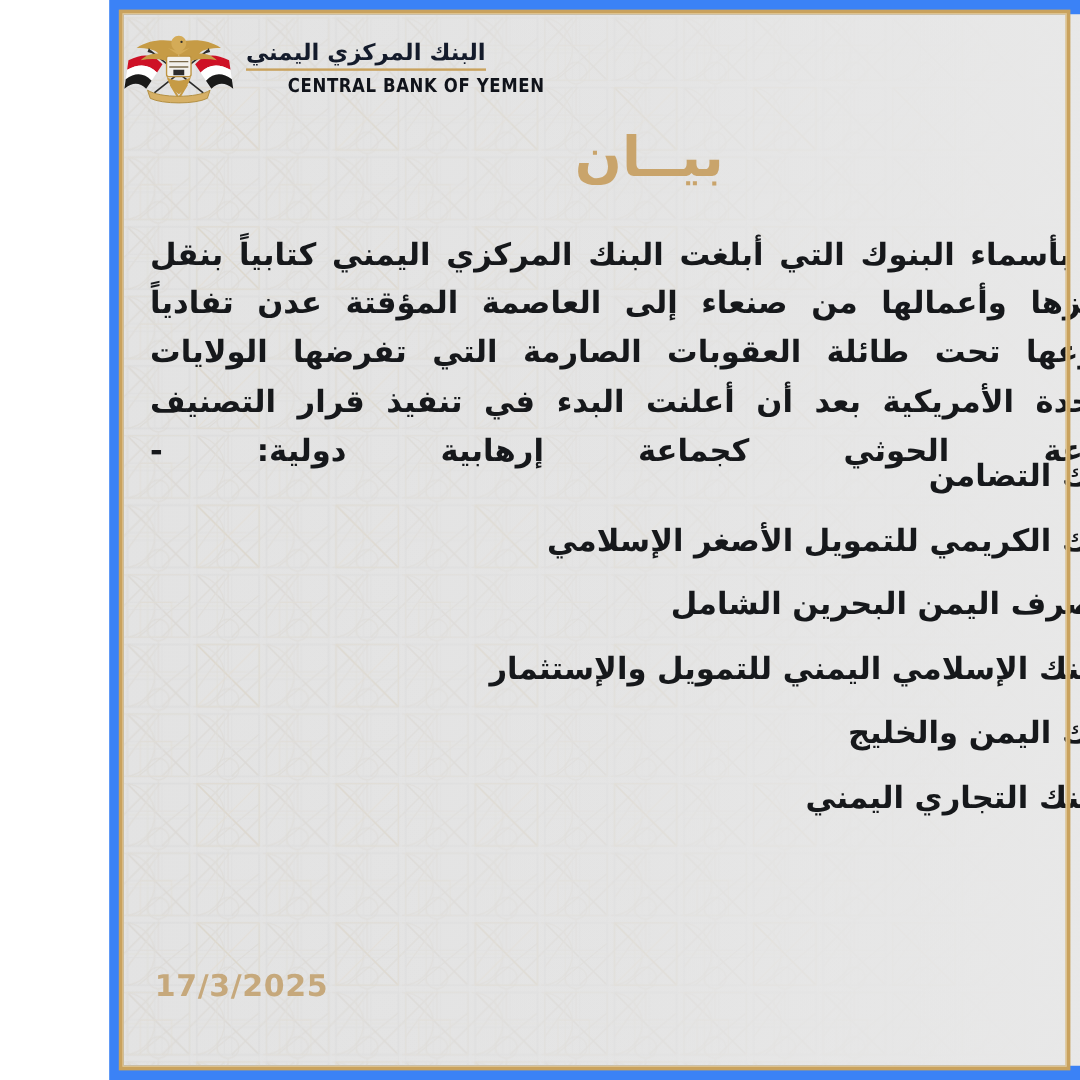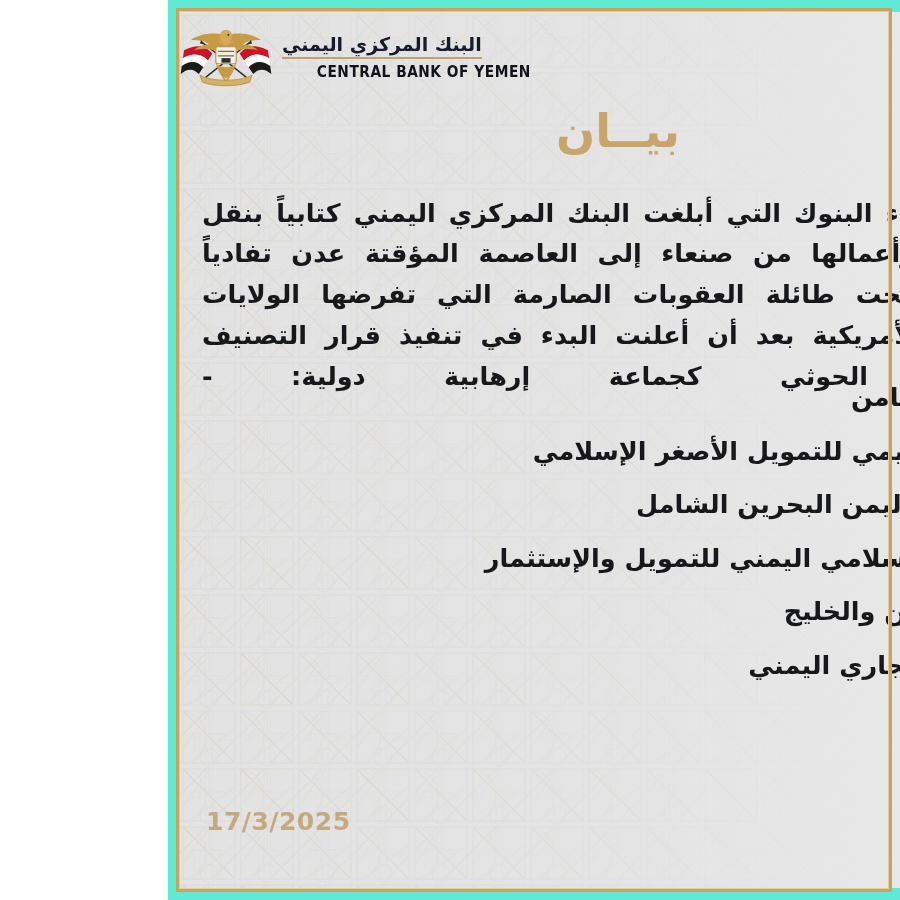--- a/index.html
+++ b/index.html
@@ -10,23 +10,23 @@
     width: 900px;
     height: 900px;
     background: #ffffff;
     font-family: "DejaVu Sans", "Liberation Sans", sans-serif;
     overflow: hidden;
   }
 
   
   .poster {
     position: relative;
-    width: 732px;
+    width: 809px;
     height: 900px;
-    background: #5eead4;
+    background: #3b82f6;
     box-sizing: border-box;
     padding: 8px;
     overflow: hidden;
   }
 
   
   .gold-frame {
     position: absolute;
     left: 8px;
     top: 8px;

